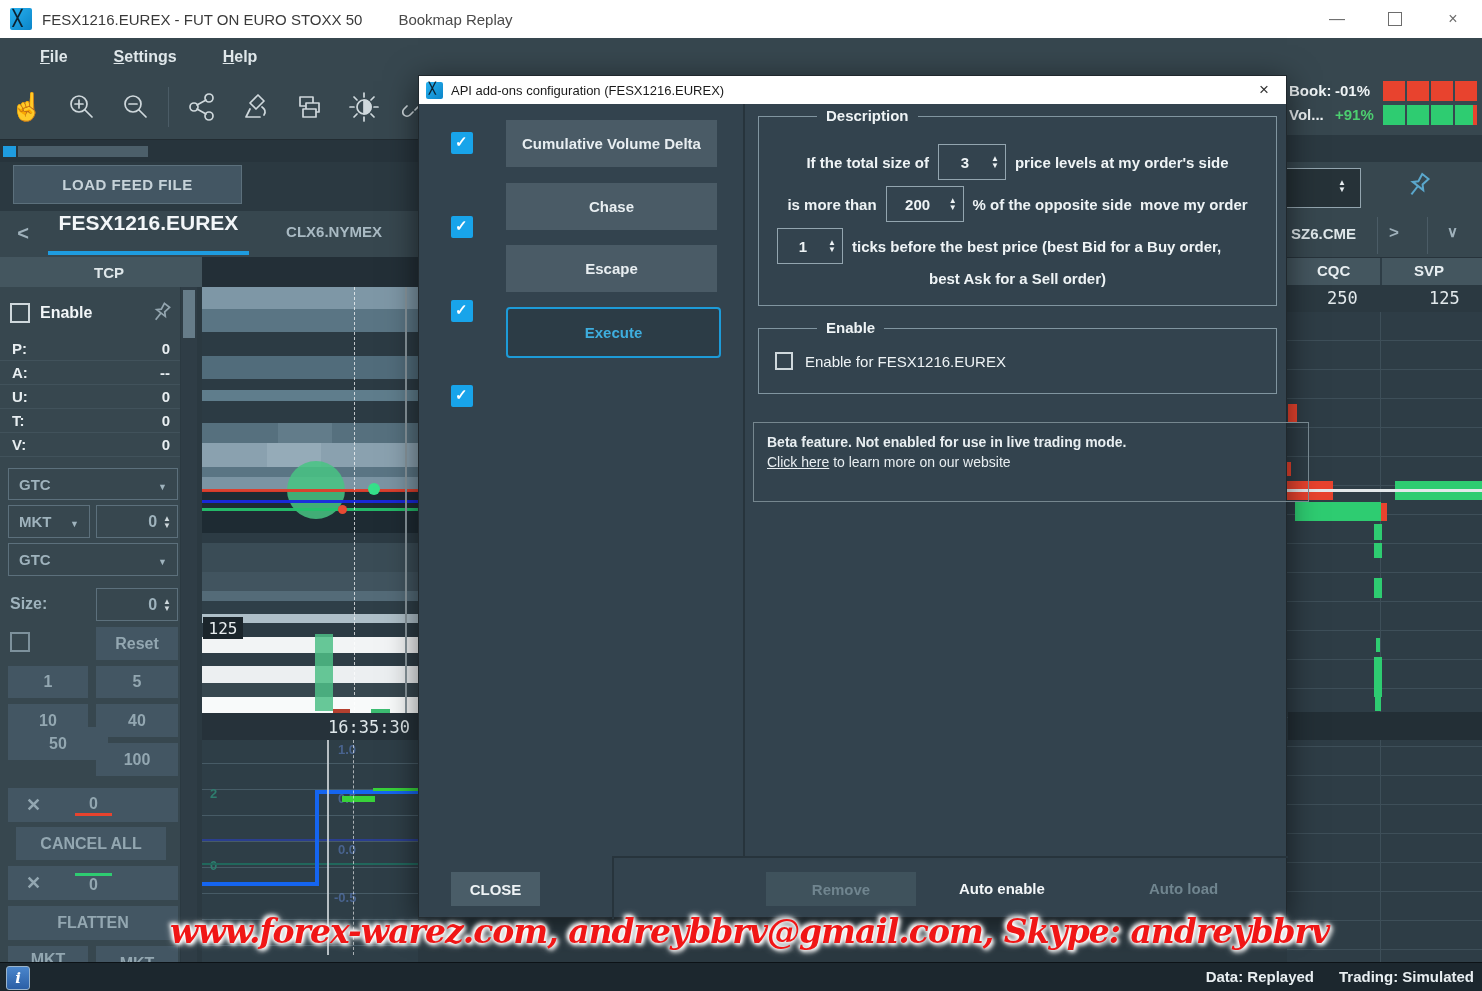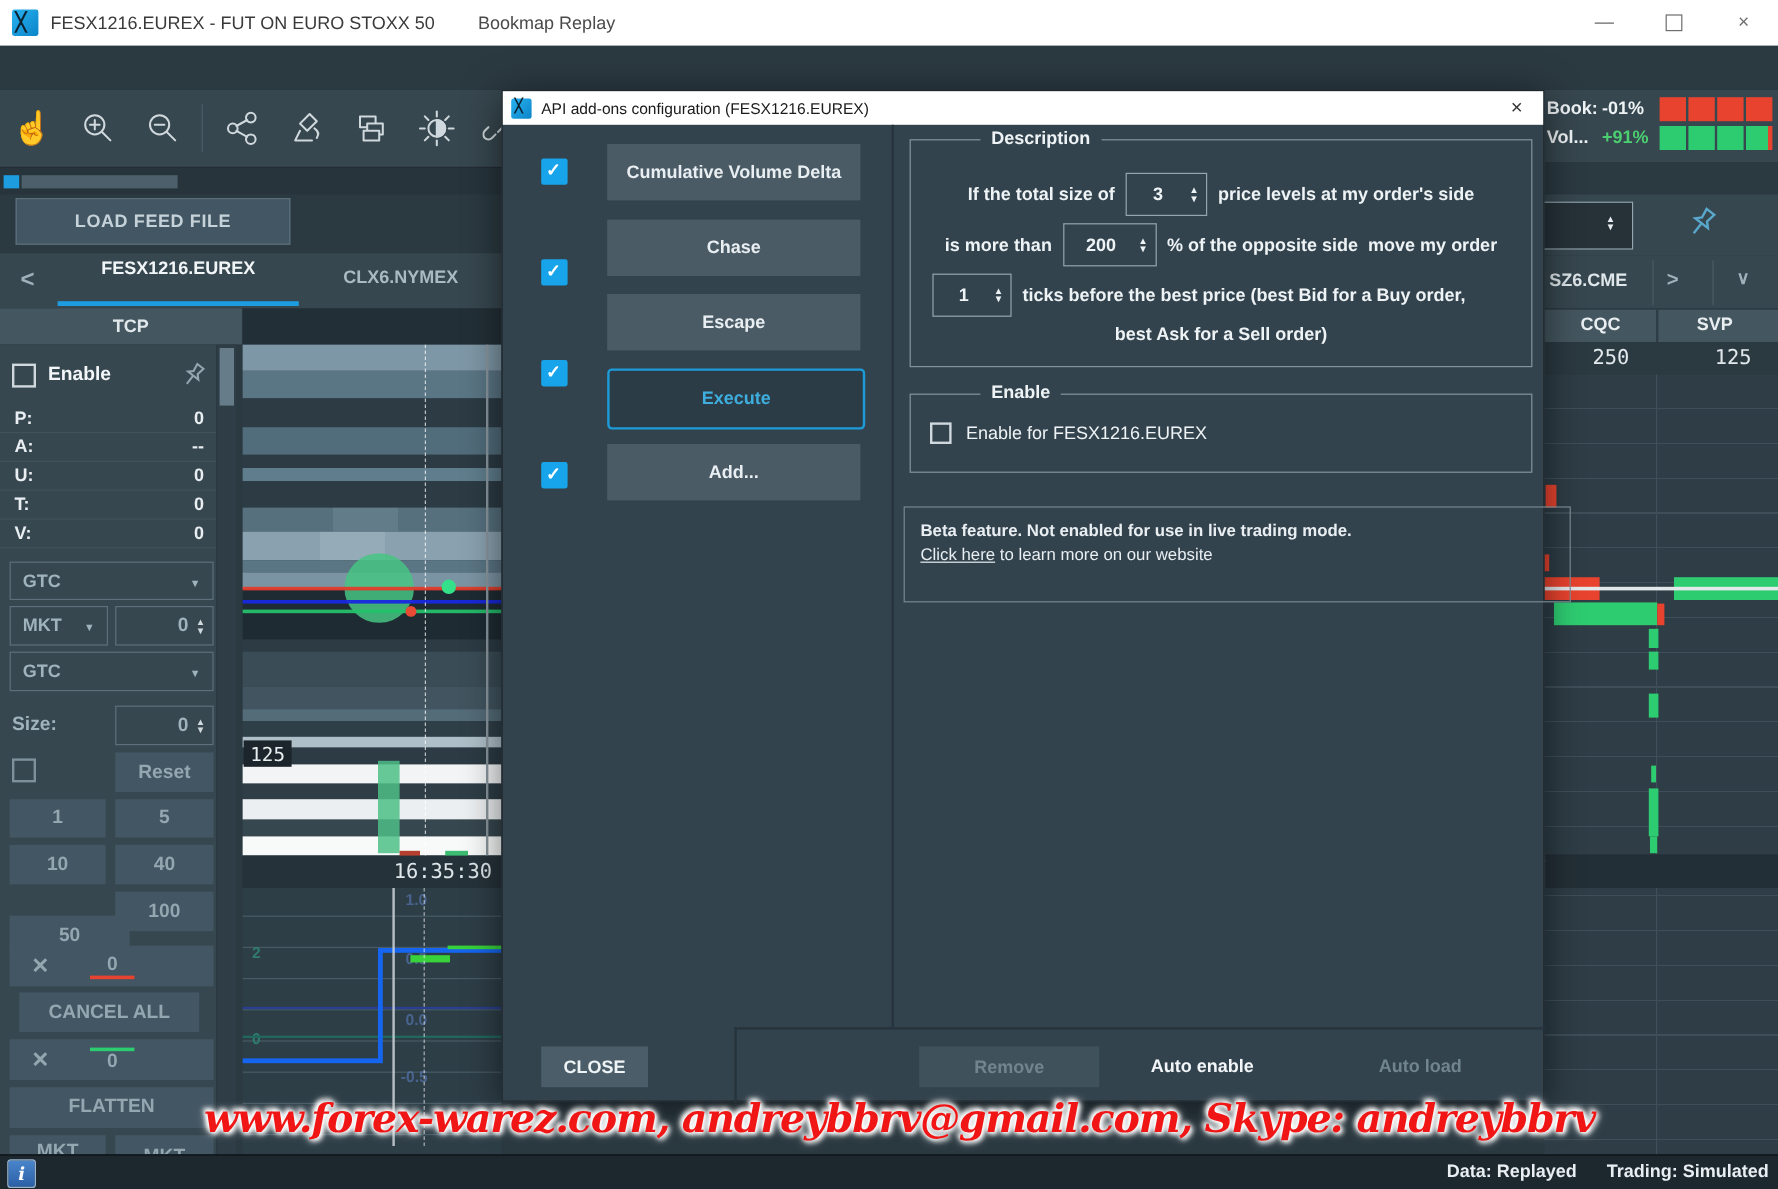--- a/index.html
+++ b/index.html
@@ -29,21 +29,21 @@
   .scrollstrip{left:0;top:140px;width:418px;height:22px;background:#27343c;}
   .scroll-blue{left:3px;top:146px;width:13px;height:11px;background:#1e9ce0;}
   .scroll-gray{left:18px;top:146px;width:130px;height:11px;background:#4c5f6a;}
   
   .feedrow{left:0;top:162px;width:418px;height:49px;background:#2b3941;}
   .loadfeed{left:13px;top:165px;width:229px;height:39px;background:#43566      3;background:#435663;border:1px solid #5c707c;
             color:#c6d2d9;font-weight:bold;font-size:15px;display:flex;align-items:center;justify-content:center;letter-spacing:.5px;}
   .tabsrow{left:0;top:211px;width:418px;height:46px;background:#37474f;}
   .backchev{left:8px;top:218px;width:30px;height:30px;color:#9fb1bb;font-size:20px;font-weight:bold;
             display:flex;align-items:center;justify-content:center;}
-  .tab1{left:48px;top:211px;width:201px;height:24px;color:#f2f6f8;font-weight:bold;font-size:15px;
+  .tab1{left:48px;top:211px;width:201px;height:24px;color:#f2f6f8;font-weight:bold;font-size:21px;
         display:flex;align-items:center;justify-content:center;}
   .tab1line{left:48px;top:251px;width:201px;height:4px;background:#1e9ce0;}
   .tab2{left:250px;top:211px;width:168px;height:40px;color:#a9bac3;font-weight:bold;font-size:15px;
         display:flex;align-items:center;justify-content:center;}
   .tcphdr{left:0px;top:257px;width:202px;height:30px;background:#44565f;color:#dfe7ea;font-weight:bold;font-size:15px;
           display:flex;align-items:center;justify-content:center;padding-left:16px;}
   .tcpright{left:202px;top:257px;width:216px;height:30px;background:#232f37;}
   
   .panel{left:0;top:287px;width:180px;height:675px;background:#37474f;overflow:hidden;}
   .pscroll{left:181px;top:287px;width:16px;height:675px;background:#2f3d46;}
@@ -134,20 +134,25 @@
     <span class="wsub">Bookmap Replay</span>
     <div class="winbtns">
       <div class="winbtn">—</div>
       <div class="winbtn btn-max">
           <span></span>
         </div>
       <div class="winbtn">×</div>
     </div>
   </div>
 
+  <div class="abs menubar">
+    <span class="menu-item">File</span>
+    <span class="menu-item">Settings</span>
+    <span class="menu-item">Help</span>
+  </div>
 
   <div class="abs toolbar">
     <div class="tool">
         <span class="hand-glyph">☝</span>
       </div>
     <div class="tool">
       <svg width="32" height="32" viewBox="0 0 32 32">
           <circle cx="14" cy="13" r="8"></circle>
           <line x1="20" y1="19" x2="27" y2="26"></line>
           <line x1="10" y1="13" x2="18" y2="13"></line>
@@ -279,21 +284,21 @@
         </span>
       </div>
 
     <div class="abs cb" style="left:10px;top:345px;border-color:#7d919c;"></div>
     <div class="abs gbtn" style="left:96px;top:340px;width:82px;height:33px;">Reset</div>
 
     <div class="abs gbtn" style="left:8px;top:379px;width:80px;height:32px;">1</div>
     <div class="abs gbtn" style="left:96px;top:379px;width:82px;height:32px;">5</div>
     <div class="abs gbtn" style="left:8px;top:417px;width:80px;height:33px;">10</div>
     <div class="abs gbtn" style="left:96px;top:417px;width:82px;height:33px;">40</div>
-    <div class="abs gbtn" style="left:8px;top:476px;width:100px;height:33px;">50</div>
+    <div class="abs gbtn" style="left:8px;top:440px;width:100px;height:33px;">50</div>
     <div class="abs gbtn" style="left:96px;top:456px;width:82px;height:33px;">100</div>
 
     <div class="abs gbtn" style="left:8px;top:501px;width:170px;height:34px;justify-content:flex-start;padding-left:18px;gap:34px;">
       <span class="xglyph">✕</span>
       <span style="border-bottom:3px solid #e8432e;padding:0 14px;">0</span>
       </div>
     <div class="abs gbtn" style="left:16px;top:540px;width:150px;height:33px;">CANCEL ALL</div>
     <div class="abs gbtn" style="left:8px;top:579px;width:170px;height:34px;justify-content:flex-start;padding-left:18px;gap:34px;">
       <span class="xglyph">✕</span>
       <span style="border-top:3px solid #2ecc71;padding:0 14px;">0</span>
@@ -392,21 +397,20 @@
     <div class="vsep" style="left:193px;top:780px;width:2px;height:63px;"></div>
 
     <div class="abs cbc" style="left:32px;top:56px;"></div>
     <div class="abs cbc" style="left:32px;top:118px;"></div>
     <div class="abs cbc" style="left:32px;top:180px;"></div>
     <div class="abs cbc" style="left:32px;top:243px;"></div>
     <div class="addon-btn" style="top:44px;">Cumulative Volume Delta</div>
     <div class="addon-btn" style="top:169px;">Escape</div>
     <div class="addon-btn" style="top:107px;">Chase</div>
     <div class="addon-btn sel" style="top:231px;">Execute</div>
-    <div class="addon-btn" style="top:294px;">Add...</div>
 
     <div class="group" style="left:339px;top:40px;width:517px;height:188px;">
       <span class="legend">Description</span>
       <div class="desc-row" style="top:27px;">
         <span>If the total size of</span>
         <span class="dspin" style="width:66px;">
           <span class="val">3</span>
           <span class="arrows">
               <i style="color:#eef3f5;">▲</i>
               <i style="color:#eef3f5;">▼</i>

